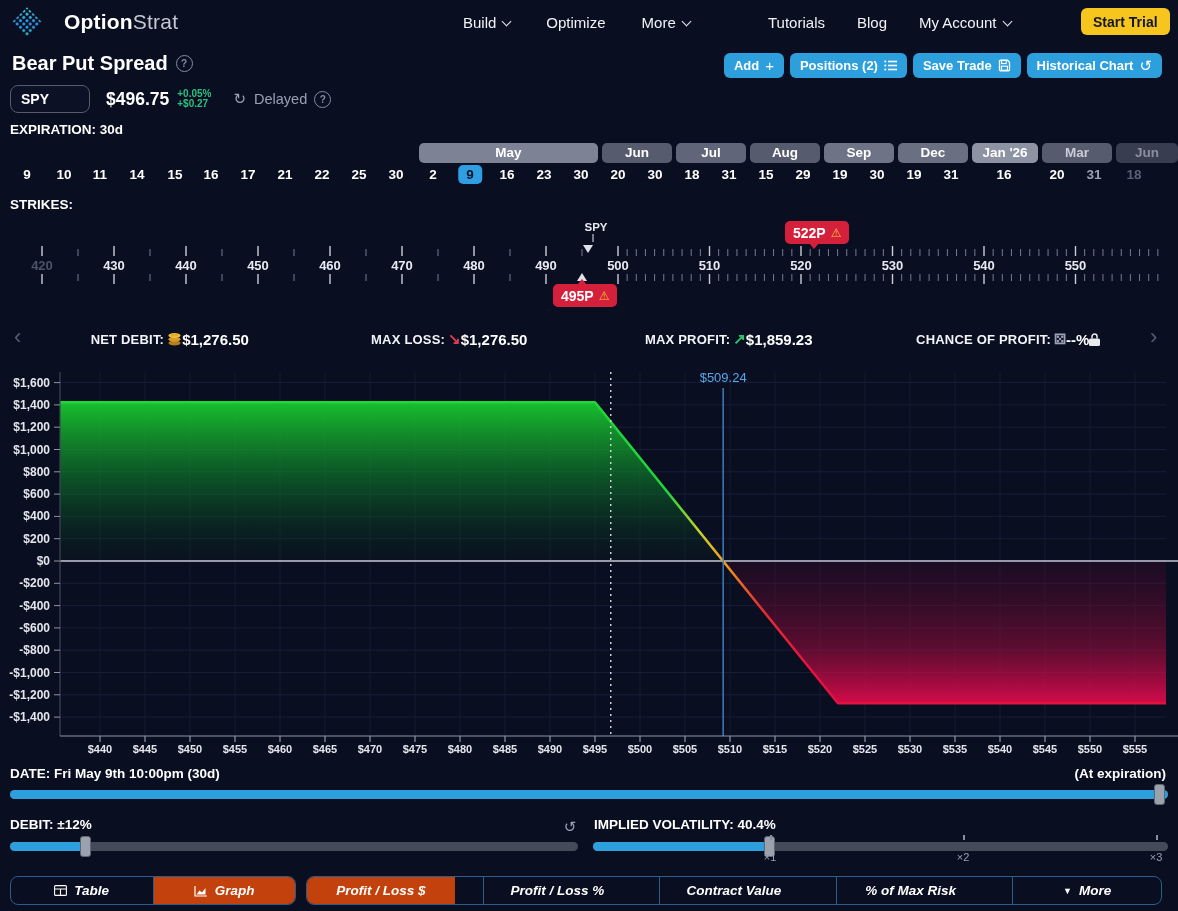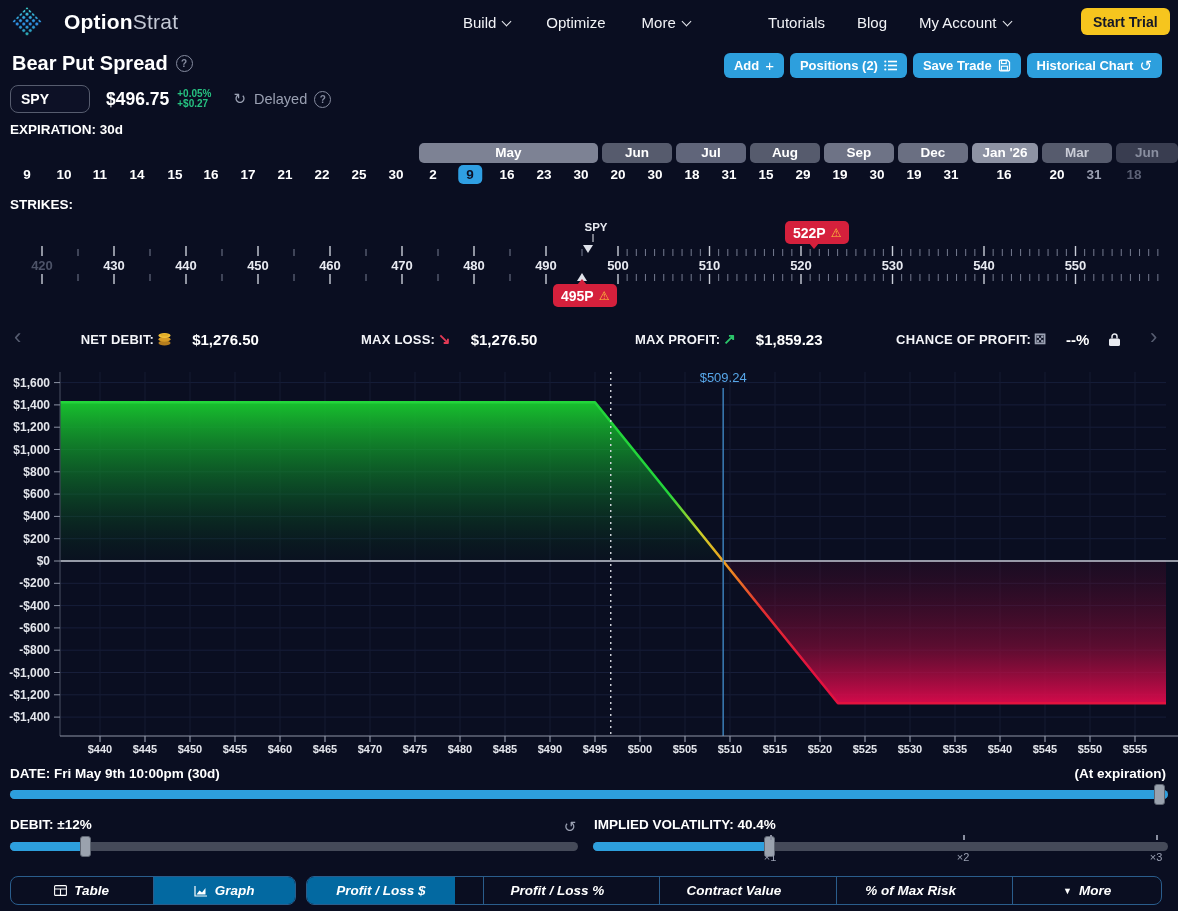--- a/index.html
+++ b/index.html
@@ -60,21 +60,21 @@
   .strike-badge .warn{color:#ffc93d;font-size:12px;font-weight:400;}
   #badge-522{left:785px;top:221px;} #badge-495{left:553px;top:284px;}
   .nub{position:absolute;width:0;height:0;border-left:5px solid transparent;border-right:5px solid transparent;left:24px;}
   .nub-down{bottom:-5px;border-top:6px solid #d5203c;}
   .nub-up{top:-5px;border-bottom:6px solid #d5203c;}
 
   
   .stats{position:absolute;left:30px;top:315px;width:1118px;height:48px;display:flex;}
   .stat{flex:1;display:flex;flex-direction:row;align-items:center;justify-content:center;gap:3px;}
   .stat .lbl{font-size:13px;font-weight:700;color:#f3f4f8;letter-spacing:.2px;}
-  .stat .val{font-size:15px;font-weight:700;display:flex;align-items:center;gap:20px;}
+  .stat .val{font-size:15px;font-weight:700;display:flex;align-items:center;gap:0;}
   .caro{position:absolute;top:326px;font-size:22px;color:#565c70;cursor:pointer;line-height:22px;}
   #caro-prev{left:14px;} #caro-next{left:1150px;}
   .loss-arrow{color:#e23a55;font-size:15px;} .profit-arrow{color:#2bc56a;font-size:15px;}
   .be-arrow{color:#9aa0b2;} .dice{color:#9aa0b2;font-size:14px;}
 
   
   #pl-svg{position:absolute;left:0;top:368px;}
 
   
   .date-row-label{position:absolute;left:10px;top:766px;font-size:13.5px;font-weight:600;}
@@ -100,21 +100,21 @@
   .iv-mark-tick{position:absolute;width:1.5px;height:5px;background:#8a8fa0;top:835px;}
   .iv-mark-label{position:absolute;top:851px;font-size:11px;color:#9aa0b2;transform:translateX(-50%);}
 
   
   .tabgroup{position:absolute;top:876px;height:29px;border:1px solid #2a5d8c;border-radius:8px;
         display:flex;overflow:hidden;background:#0a0e21;box-sizing:border-box;font-style:italic;}
   #tabs-view{left:10px;width:286px;} #tabs-metric{left:306px;width:856px;gap:28px;}
   .tabcell{flex:1;display:flex;align-items:center;justify-content:center;gap:7px;font-size:13.5px;
         font-weight:700;color:#fff;border-left:1px solid #2a5d8c;cursor:pointer;white-space:nowrap;}
   .tabcell:first-child{border-left:none;}
-  .tabcell.active{background:#0369a1;}
+  .tabcell.active{background:#c2410c;}
   .more-caret{font-size:9px;}
 </style>
 </head>
 <body>
 
 <div class="header">
   <div class="logo">
     <svg width="34" height="34" viewBox="0 0 34 34">
       <defs>
         <linearGradient id="lgrad" x1="0" y1="0" x2="1" y2="1">

